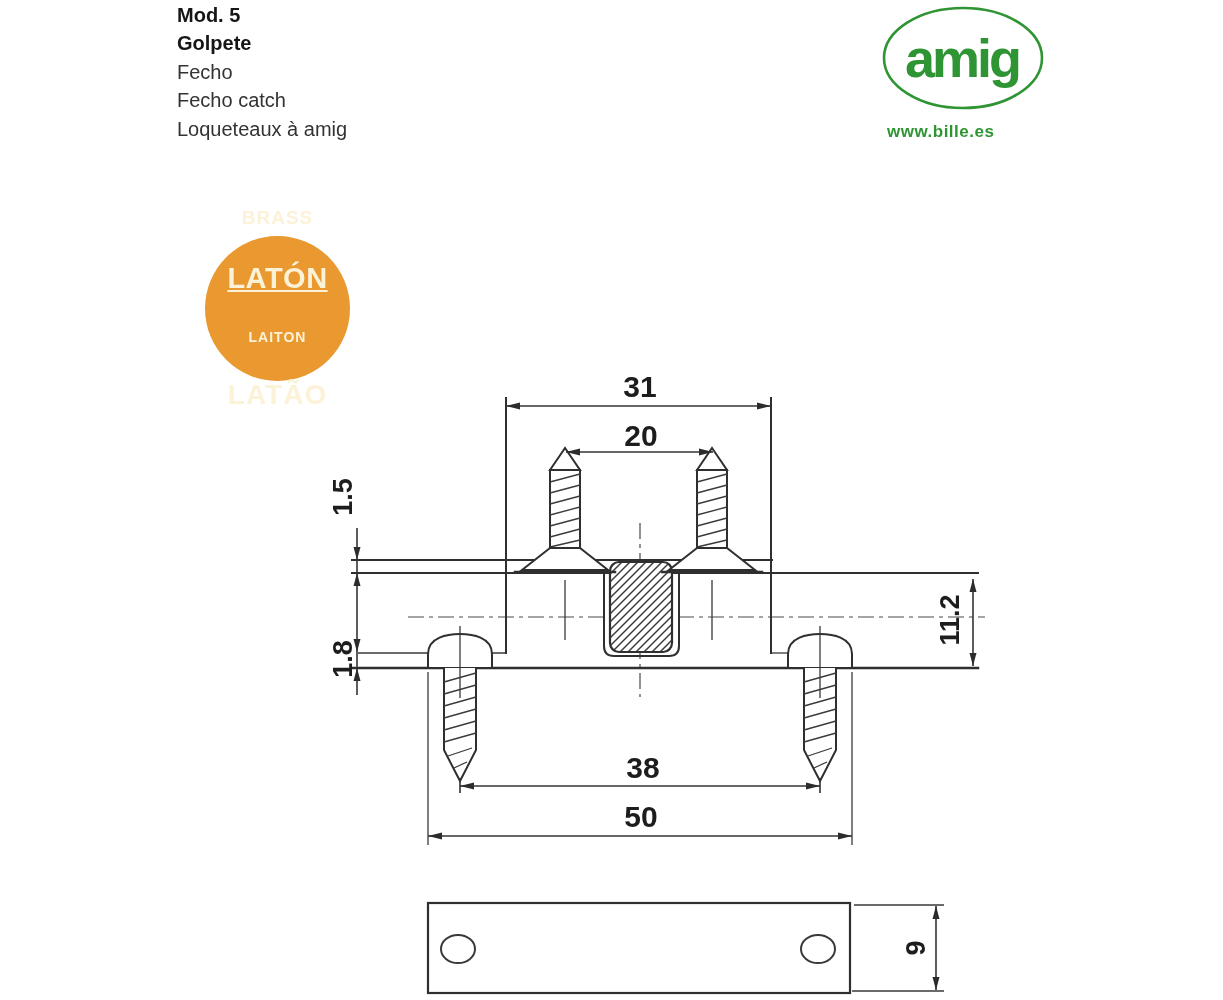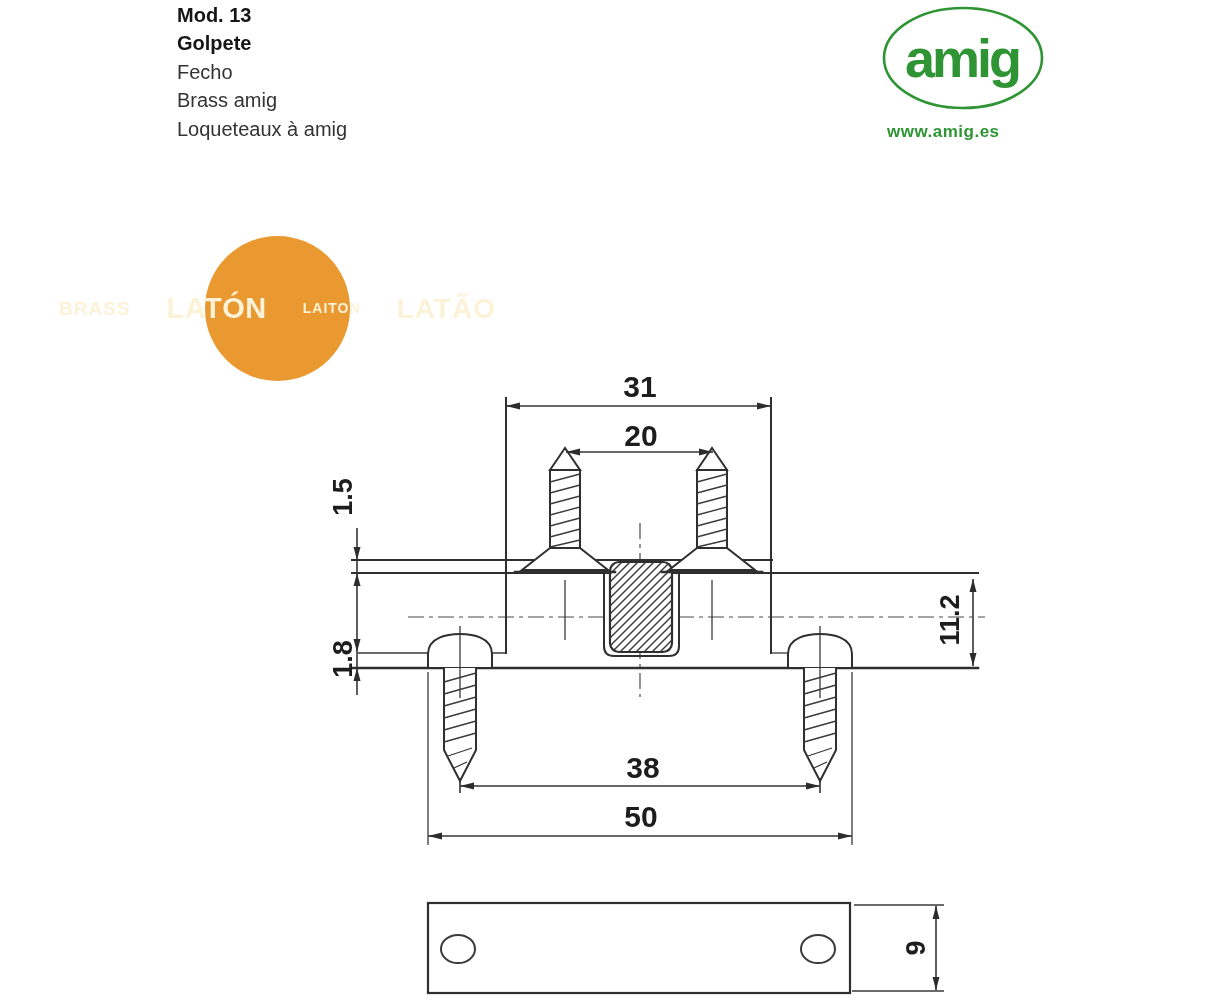--- a/index.html
+++ b/index.html
@@ -9,58 +9,58 @@
   }
   
   .titles{position:absolute;left:177px;top:1px;line-height:28.4px;font-size:20px;color:#333;}
   .titles .b{font-weight:bold;color:#161616;}
   
   .logo-wrap{position:absolute;left:880px;top:4px;width:175px;height:145px;}
   .logo-url{position:absolute;left:7px;top:118px;font-weight:bold;font-size:17px;letter-spacing:.5px;color:#2F9433;}
   
   .badge{
     position:absolute;left:205px;top:236px;width:145px;height:145px;border-radius:50%;
-    display:flex;flex-direction:row;align-items:center;justify-content:center;
+    display:flex;flex-direction:column;align-items:center;justify-content:center;
     font-weight:bold;text-align:right;line-height:1.04;gap:36px;
   }
   .badge .l1{font-size:19px;letter-spacing:1px;}
-  .badge .l2{font-size:29px;letter-spacing:.5px;}
+  .badge .l2{font-size:29px;letter-spacing:.5px;text-decoration:underline;}
   .badge .l3{font-size:14px;letter-spacing:1px;}
   .badge .l4{font-size:28px;letter-spacing:1px;}
   
   .draw{position:absolute;left:320px;top:360px;width:690px;height:660px;}
   .ol{stroke:#2f2f2f;stroke-width:2;fill:none;stroke-linecap:square;}
   .ol25{stroke:#2f2f2f;stroke-width:2.5;fill:none;stroke-linecap:square;}
   .thin{stroke:#3a3a3a;stroke-width:1.3;fill:none;}
   .dimln{stroke:#343434;stroke-width:1.6;fill:none;}
   .cl{stroke:#4a4a4a;stroke-width:1.2;fill:none;stroke-dasharray:16 5 4 5;}
   .arr{fill:#2c2c2c;stroke:none;}
   .wfill{fill:#ffffff;}
   .dimtxt{font-family:"Liberation Sans",sans-serif;font-weight:bold;font-size:30px;fill:#1d1d1d;text-anchor:middle;}
   .dimtxtv{font-family:"Liberation Sans",sans-serif;font-weight:bold;font-size:27px;fill:#1d1d1d;text-anchor:middle;}
 </style>
 </head>
 <body>
 
 <div class="page">
 
   <div class="titles">
-    <div class="b">Mod. 13</div>
+    <div class="b">Mod. 5</div>
     <div class="b">Golpete</div>
     <div>Fecho</div>
-    <div>Brass amig</div>
+    <div>Fecho catch</div>
     <div>Loqueteaux à amig</div>
   </div>
 
   <div class="logo-wrap">
     <svg width="175" height="145" viewBox="0 0 175 145">
       <ellipse cx="83" cy="54" rx="79" ry="50" fill="none" stroke="#2F9433" stroke-width="2.6"></ellipse>
       <text x="82" y="73" text-anchor="middle" style="font-family:'Liberation Sans',sans-serif;font-weight:bold;font-size:54px;letter-spacing:-3px;fill:#2F9433;">amig</text>
     </svg>
-    <div class="logo-url">www.amig.es</div>
+    <div class="logo-url">www.bille.es</div>
   </div>
 
   <div class="badge" style="background:#E9992F;color:#FCF2D8;">
     <div class="l1">BRASS</div>
     <div class="l2">LATÓN</div>
     <div class="l3">LAITON</div>
     <div class="l4">LATÃO</div>
   </div>
 
   <svg class="draw" viewBox="320 360 690 660">

